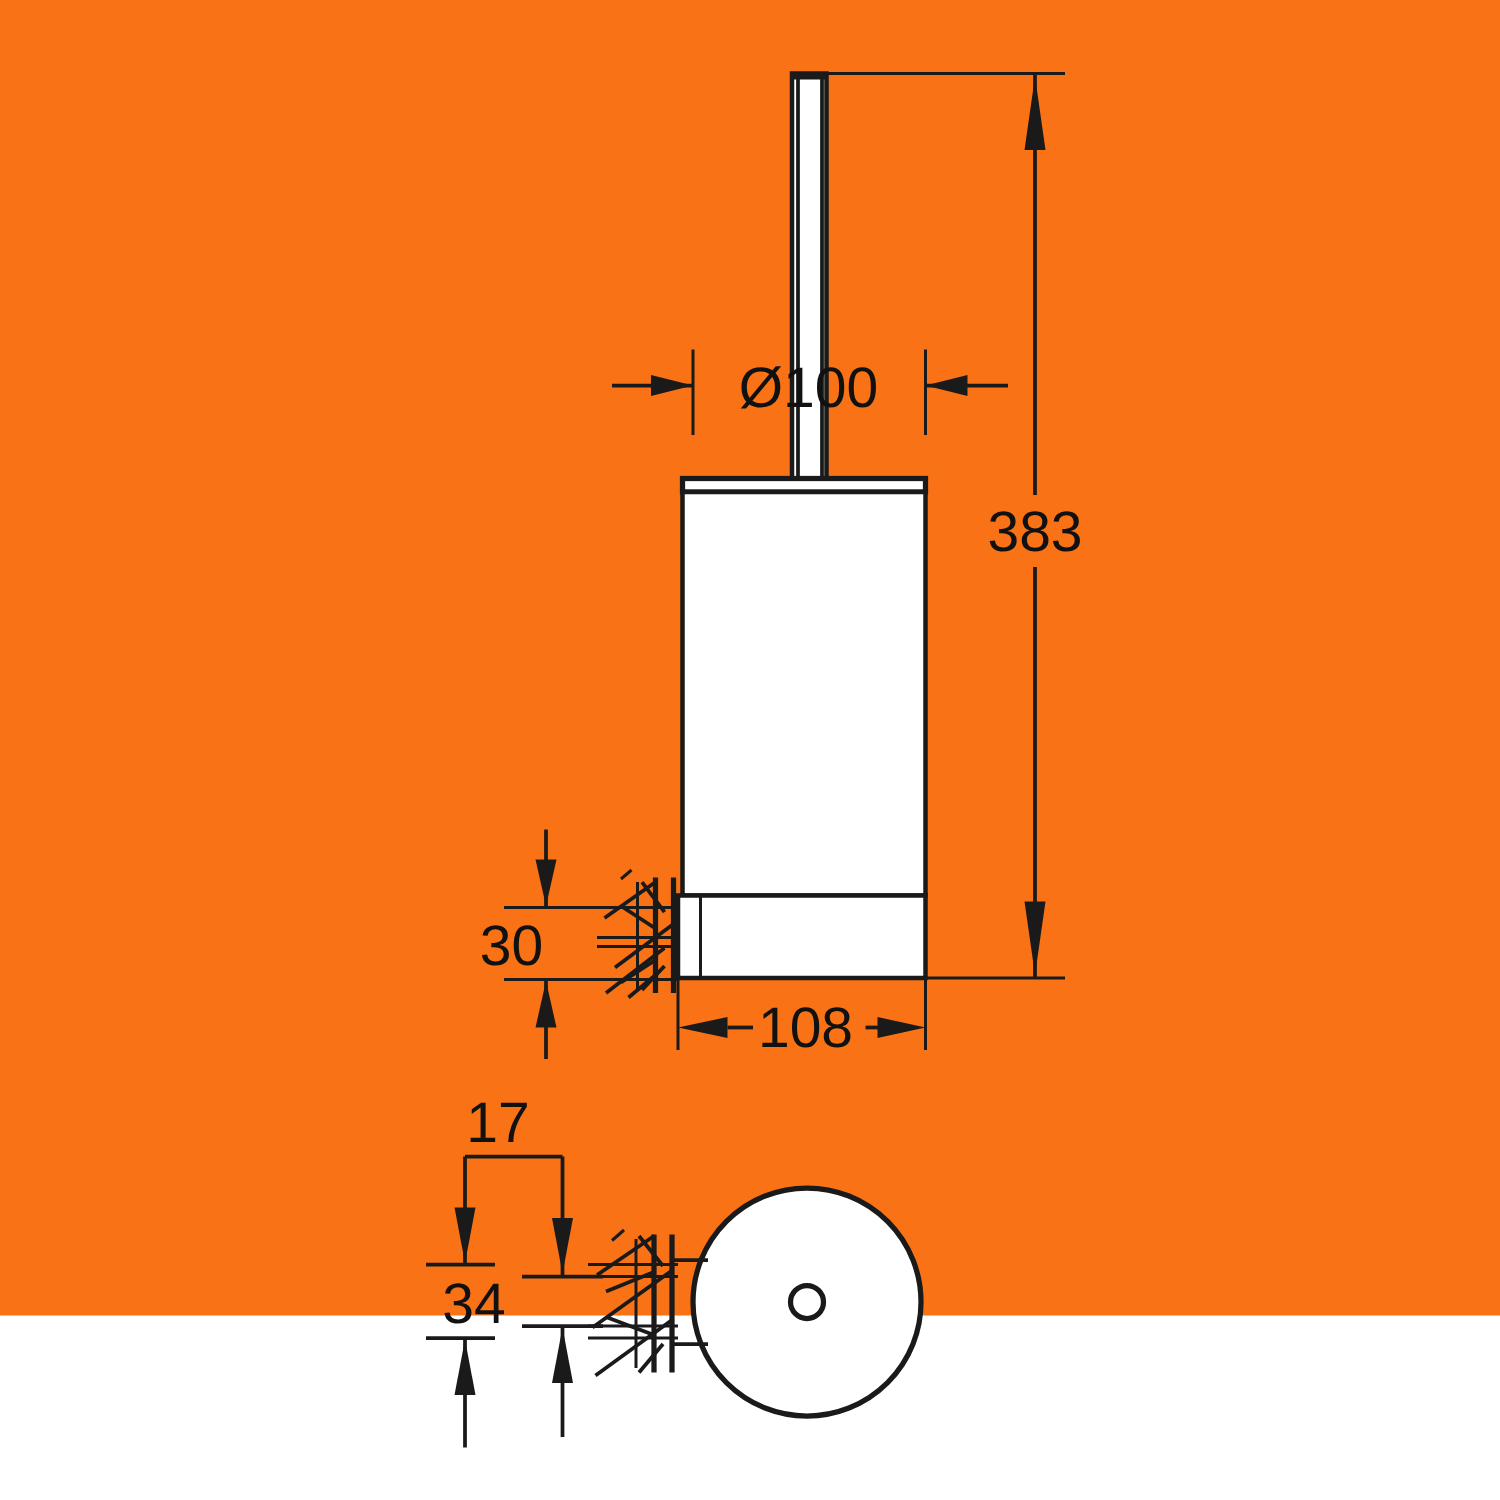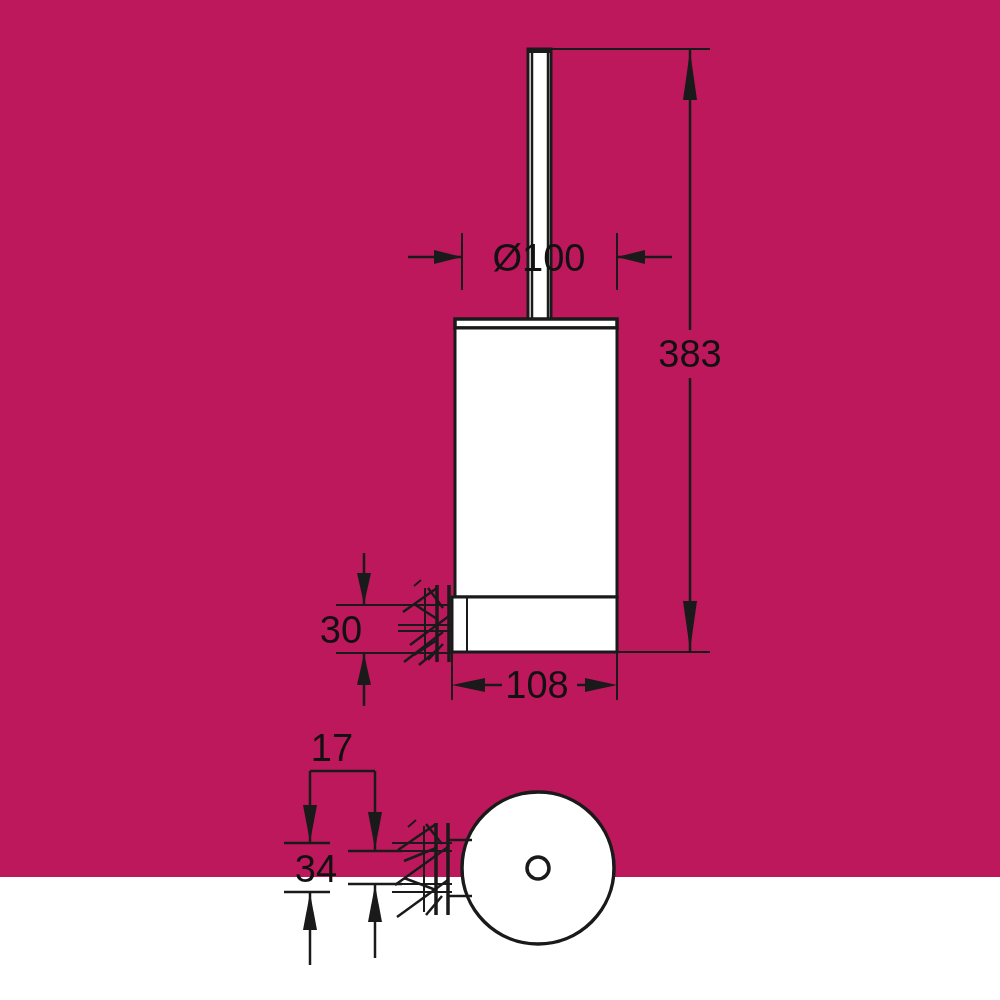--- a/index.html
+++ b/index.html
@@ -10,21 +10,21 @@
   body {
     width: 1000px;
     height: 1000px;
     font-family: "Liberation Sans", sans-serif;
     overflow: hidden;
   }
   #drawing-root {
     position: relative;
     width: 1000px;
     height: 877px;
-    background: #be185d;
+    background: #f97316;
   }
   svg.cad {
     position: absolute;
     top: 0;
     left: 0;
     width: 1000px;
     height: 1000px;
     display: block;
   }
   .dim-text {

